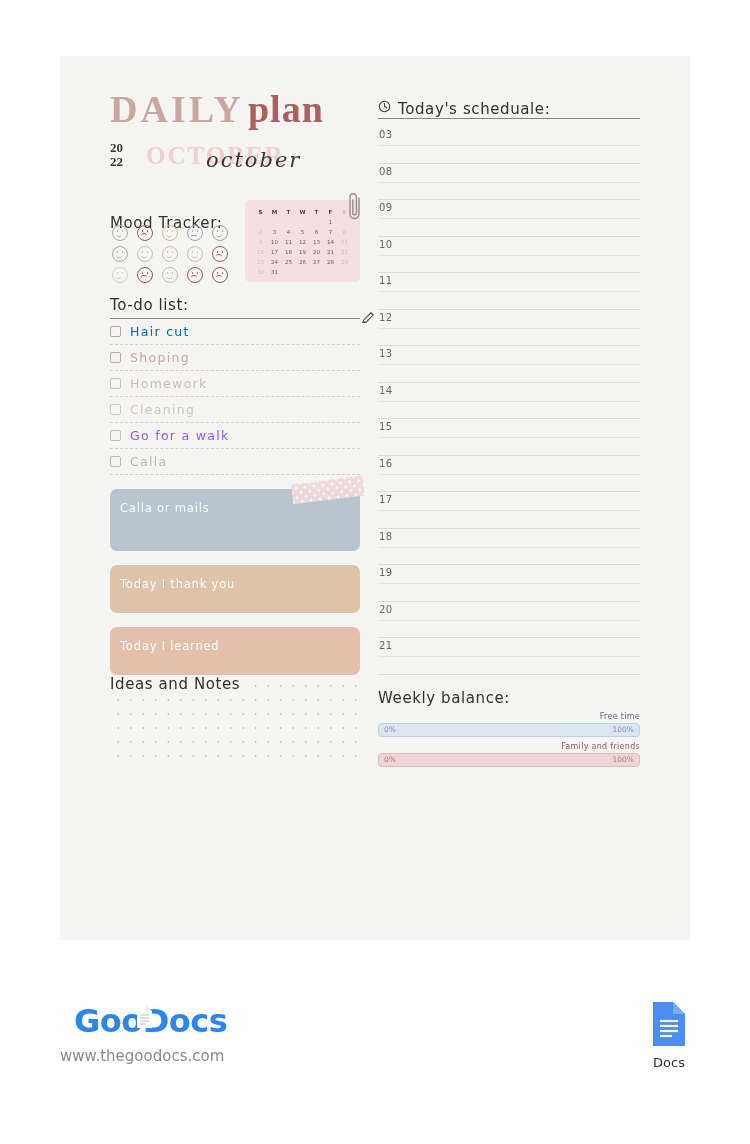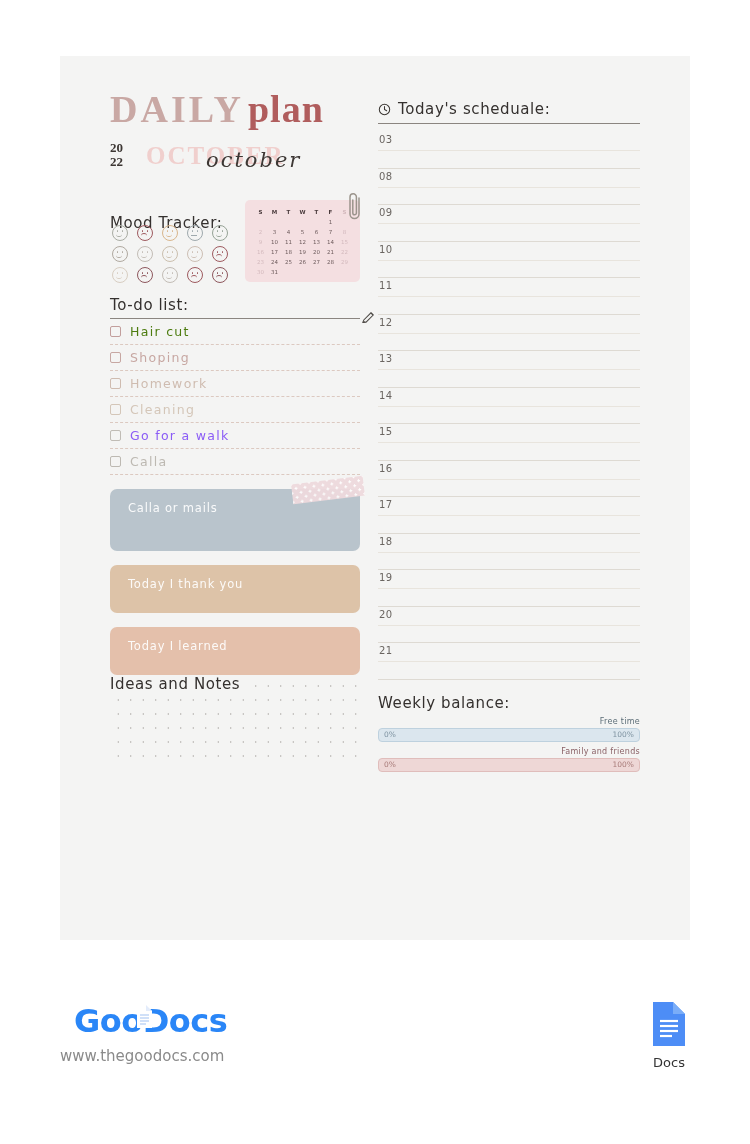--- a/index.html
+++ b/index.html
@@ -206,21 +206,21 @@
     letter-spacing: 1.3px;
     color: #c29e9c;
   }
 
   
   .note-box {
     border-radius: 7px;
     position: relative;
     margin-top: 14px;
     box-sizing: border-box;
-    padding: 12px 18px;
+    padding: 12px 10px;
   }
   .note-box .note-label {
     font-size: 11.5px;
     font-family: "DejaVu Sans", sans-serif;
     letter-spacing: 0.8px;
     color: #ffffff;
     opacity: 0.92;
   }
   .tape {
     position: absolute;
@@ -250,24 +250,22 @@
   .dot-grid {
     height: 90px;
     background-image: radial-gradient(#b9b6b2 0.9px, transparent 1px);
     background-size: 12.5px 14px;
     background-position: 2px 4px;
   }
 
   
   .sched-head {
     display: flex;
-    align-items: center;
     gap: 7px;
     border-bottom: 1px solid #8b8580;
-    padding-bottom: 5px;
   }
   .clock-icon { width: 13px; height: 13px; flex: 0 0 auto; }
   .sched-rows { margin-top: 8px; }
   .sched-row {
     height: 36.5px;
     border-bottom: 1px solid #dedad3;
     position: relative;
     box-sizing: border-box;
   }
   .sched-row::after {
@@ -534,21 +532,21 @@
         <div class="sec-head sec-head-underline">To-do list:</div>
         <svg class="pencil-icon" viewBox="0 0 16 16">
           <path d="M2 13.2 L3 10.6 L10.6 3 L13 5.4 L5.4 13 Z" fill="none" stroke="#4e4a46" stroke-width="1.1"></path>
           <path d="M10.6 3 L13 5.4" stroke="#4e4a46" stroke-width="1.1"></path>
           <path d="M2 13.2 L4.6 12.6" stroke="#4e4a46" stroke-width="1.1"></path>
         </svg>
       </div>
       <div id="todo-list">
           <div class="todo-item">
             <span class="todo-box" style="border-color: rgb(194, 158, 156);"></span>
-            <span class="todo-label" style="color: #4d7c0f; text-align: center;">Hair cut</span>
+            <span class="todo-label" style="color: #0369a1; text-align: center;">Hair cut</span>
           </div>
           <div class="todo-item">
             <span class="todo-box" style="border-color: rgb(199, 167, 162);"></span>
             <span class="todo-label" style="color: rgb(199, 167, 162);">Shoping</span>
           </div>
           <div class="todo-item">
             <span class="todo-box" style="border-color: rgb(207, 188, 176);"></span>
             <span class="todo-label" style="color: rgb(207, 188, 176);">Homework</span>
           </div>
           <div class="todo-item">

